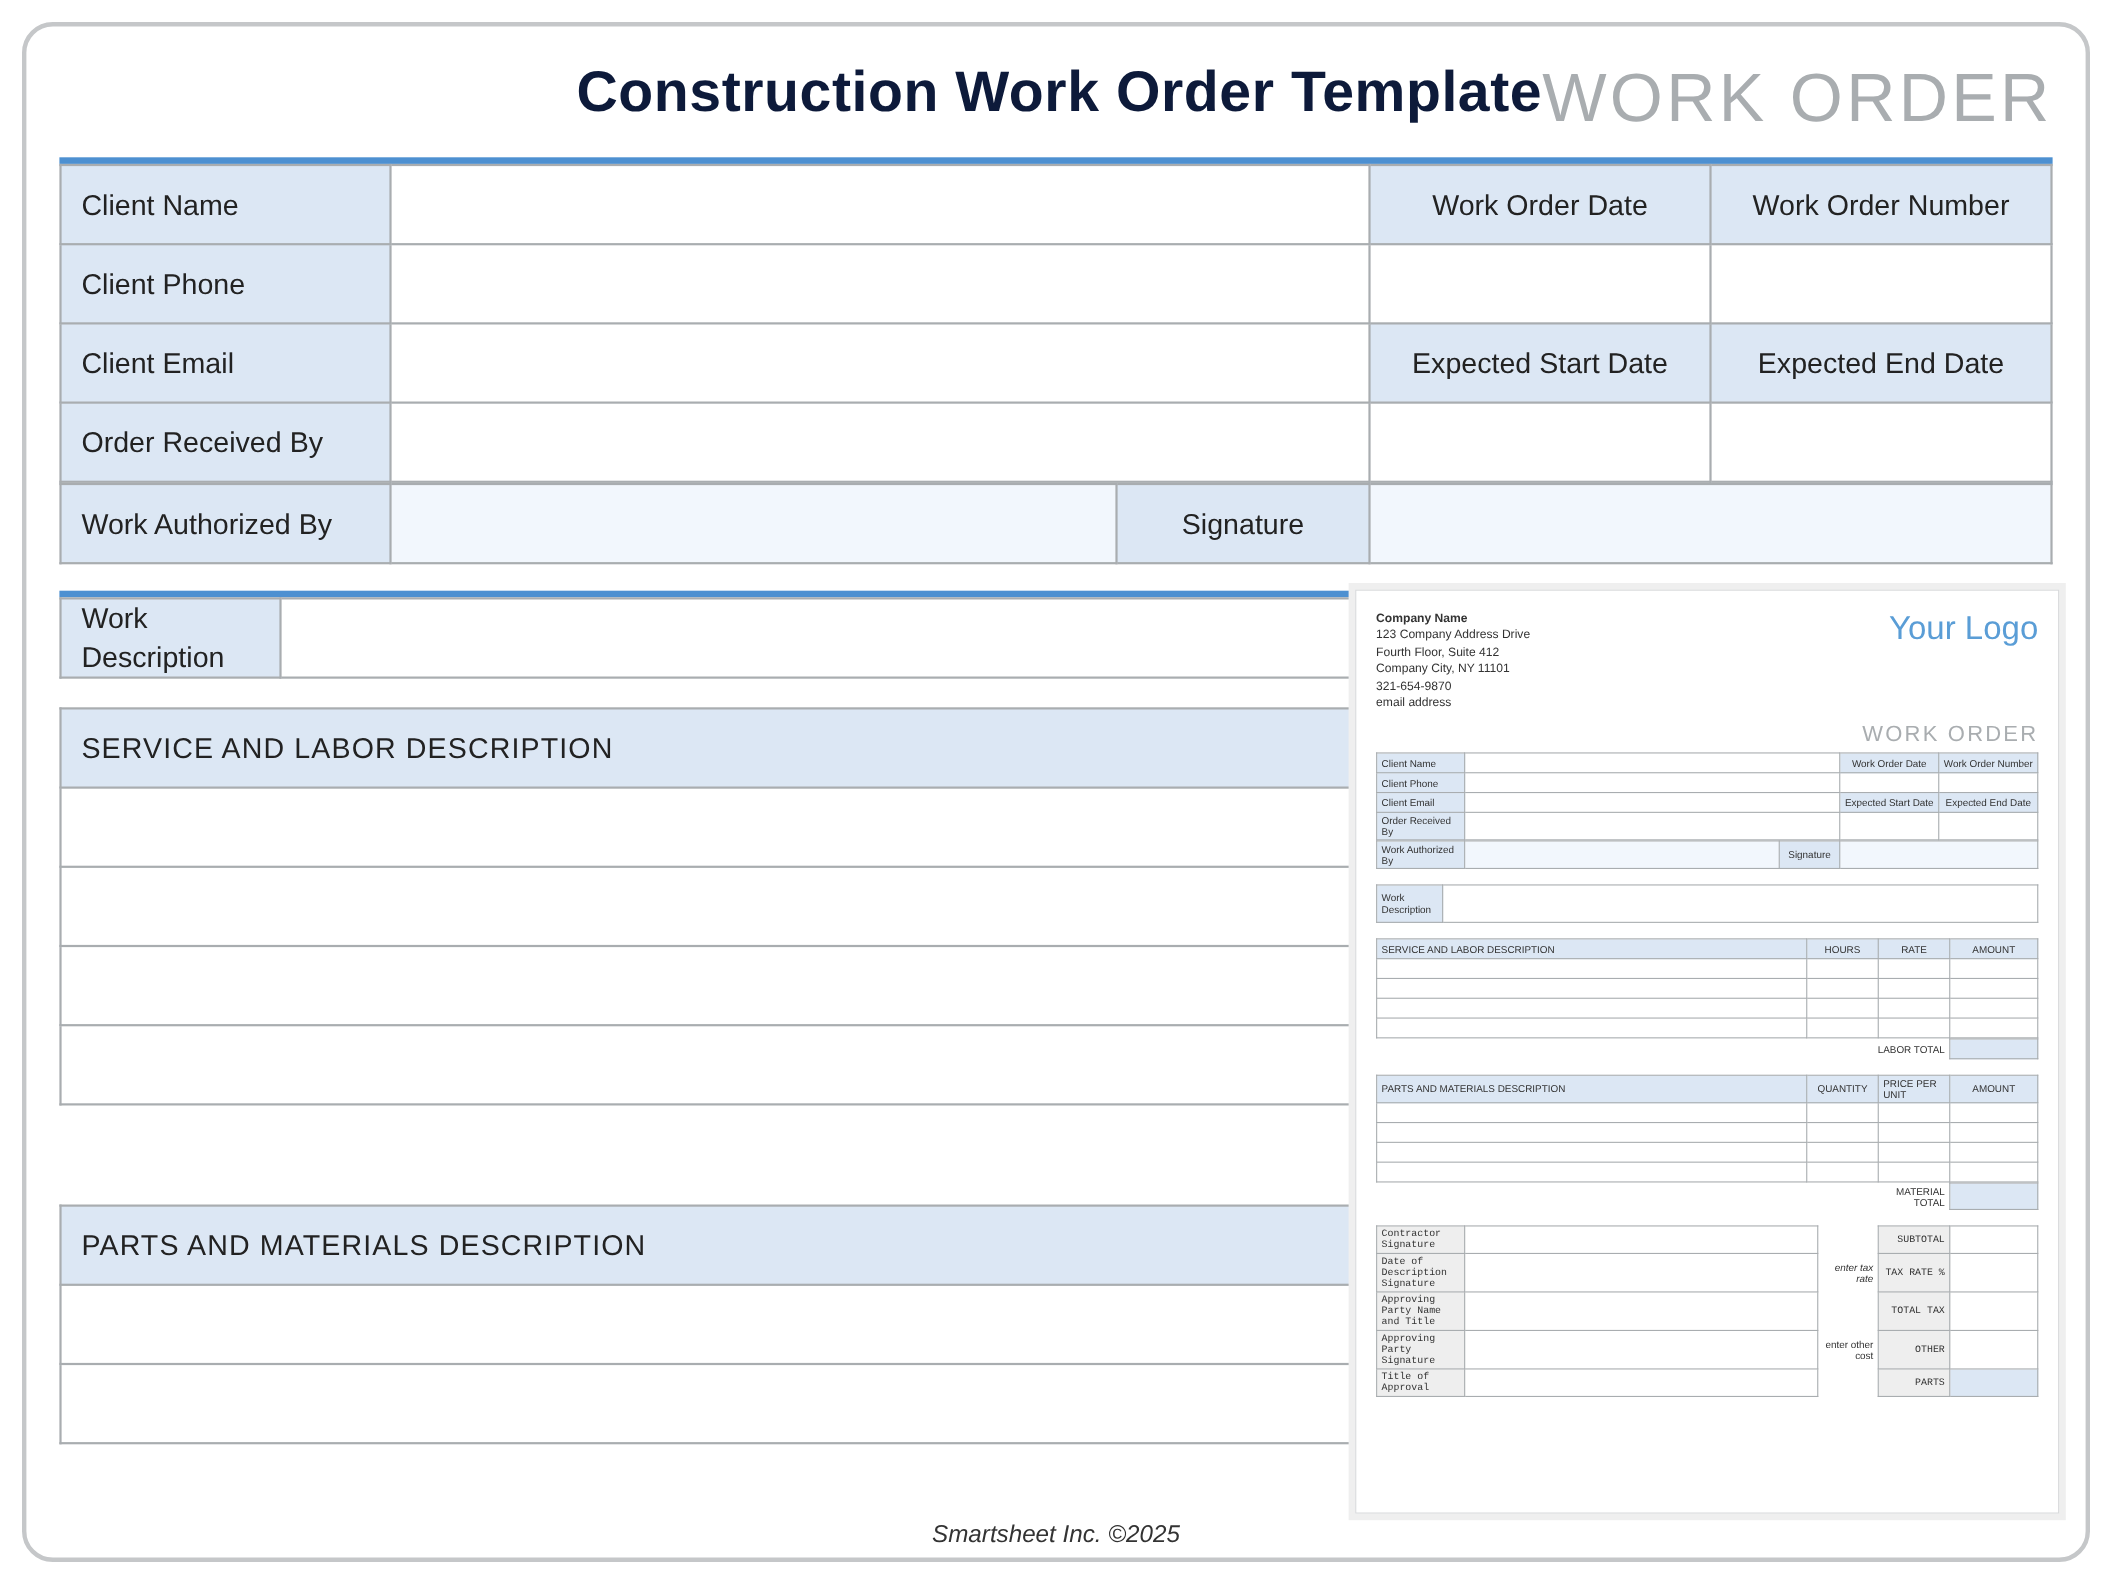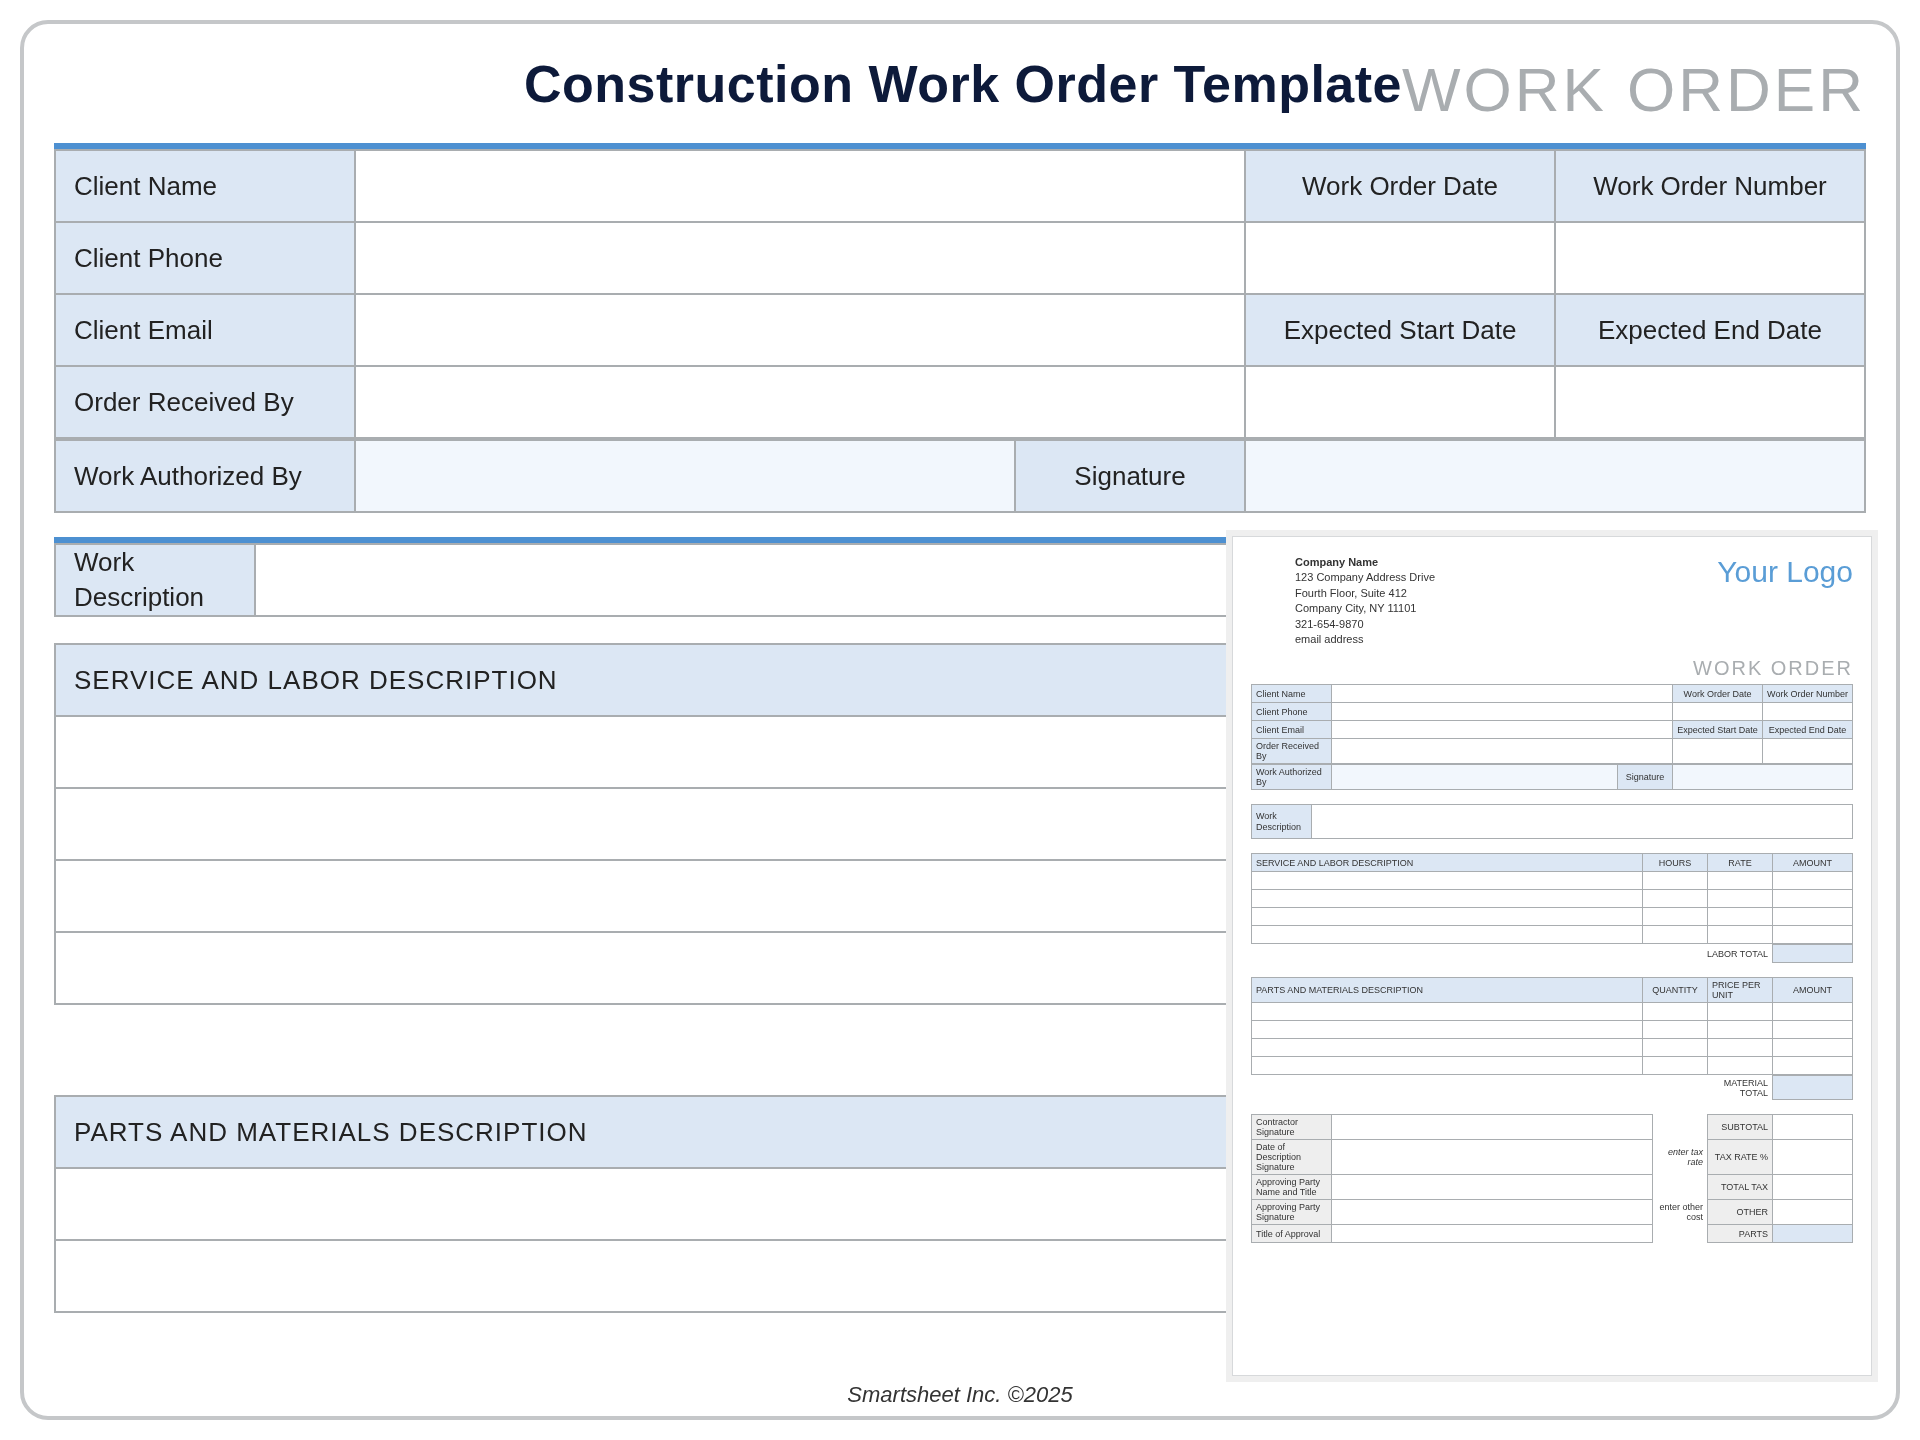--- a/index.html
+++ b/index.html
@@ -44,28 +44,28 @@
     height:840px;
     background:#fff;
     border:1px solid #d7d9db;
     box-shadow:0 0 0 6px #efefef;
     padding:18px 18px 10px 18px;
     font-size:11px;
     color:#333;
   }
   .thumb .th-header { display:flex; justify-content:space-between; }
   .thumb .th-co { font-weight:700; font-size:13px; }
-  .thumb .th-addr div { font-size:11px; line-height:1.4;margin-left:44px; }
+  .thumb .th-addr div { font-size:11px; line-height:1.4; }
   .thumb .th-logo { font-size:30px; color:#5a9dd6; font-weight:400; }
   .thumb .th-wo { text-align:right; font-size:20px; color:#a9adb0; letter-spacing:2px; margin-top:10px; margin-bottom:4px; }
   .thumb table { width:100%; border-collapse:collapse; table-layout:fixed; }
   .thumb td { border:1px solid #a9adb0; font-size:9px; padding:2px 4px; height:18px; }
   .thumb .tlbl { background:#dce7f4; }
   .thumb .tlbl-l { background:#f2f7fd; }
-  .thumb .tlbl-g { background:#eeeeee; }
+  .thumb .tlbl-g { background:#eeeeee;font-family:Liberation Mono, monospace; }
   .thumb .tr { text-align:right;margin-top:20px; }
   .thumb .noborder td { border:none; }
   .thumb .tgap { height:14px; }
 </style>
 </head>
 <body>
 
 <div class="page">
   <div class="main">
 

